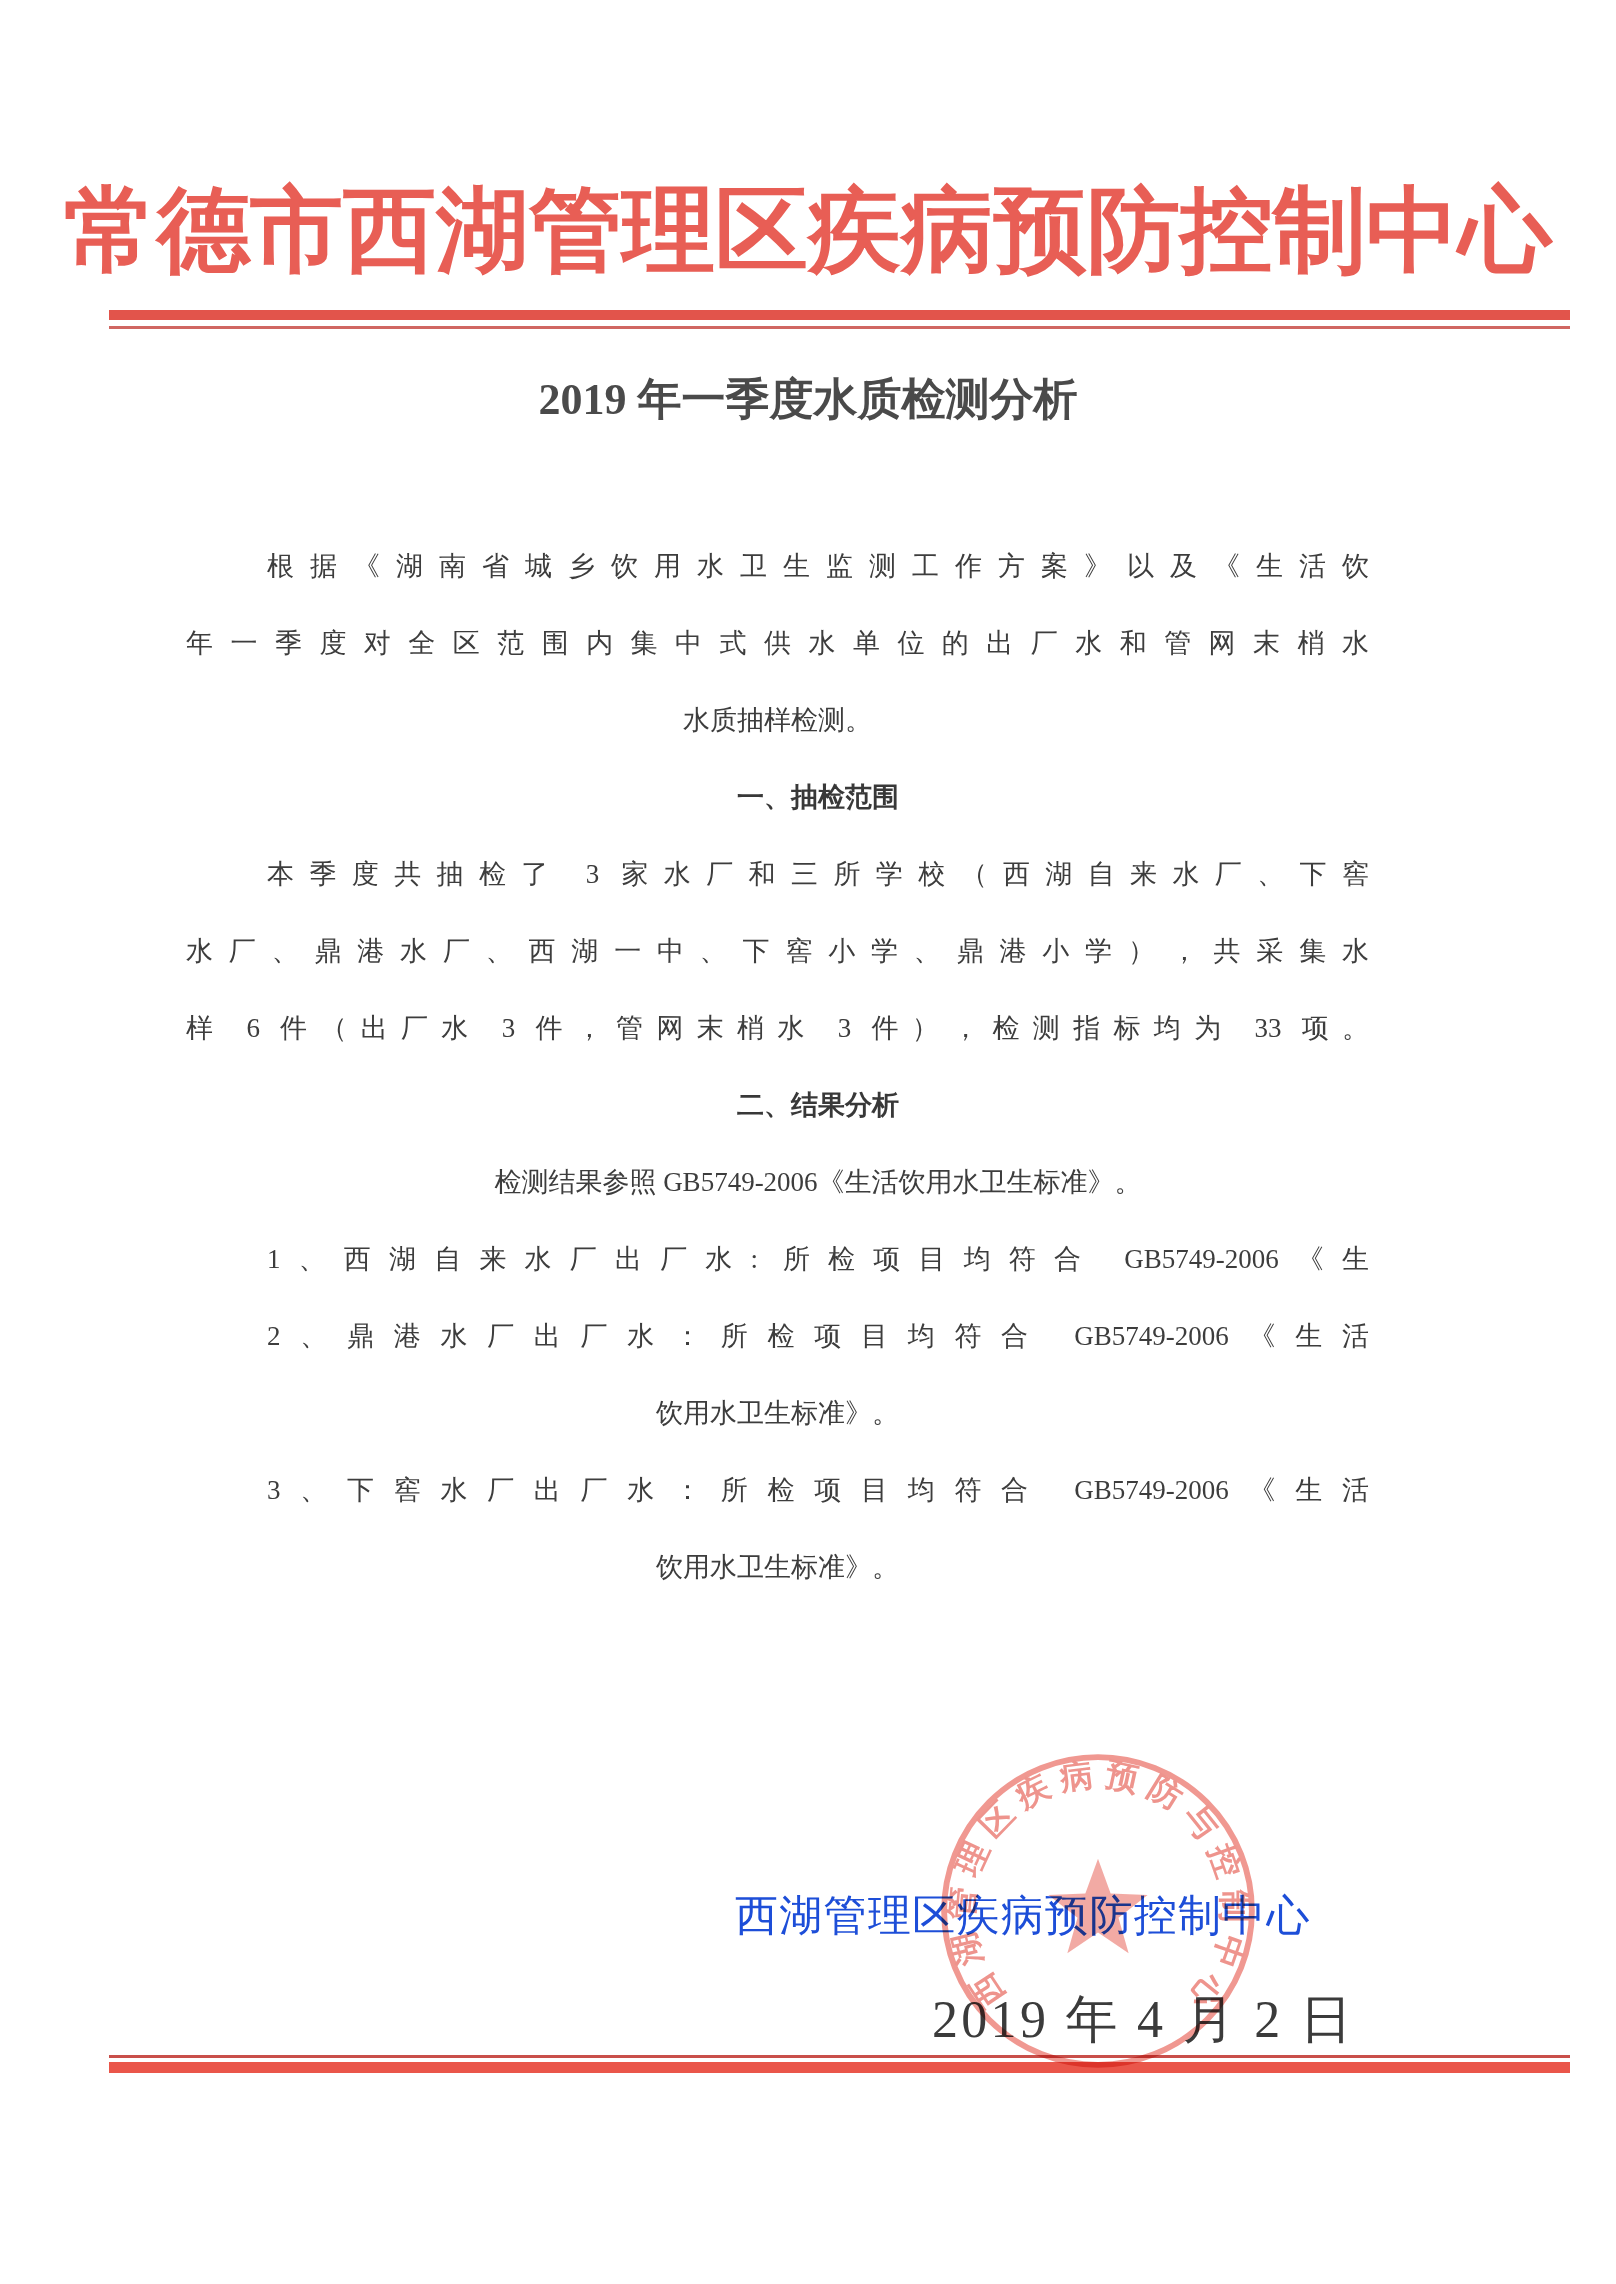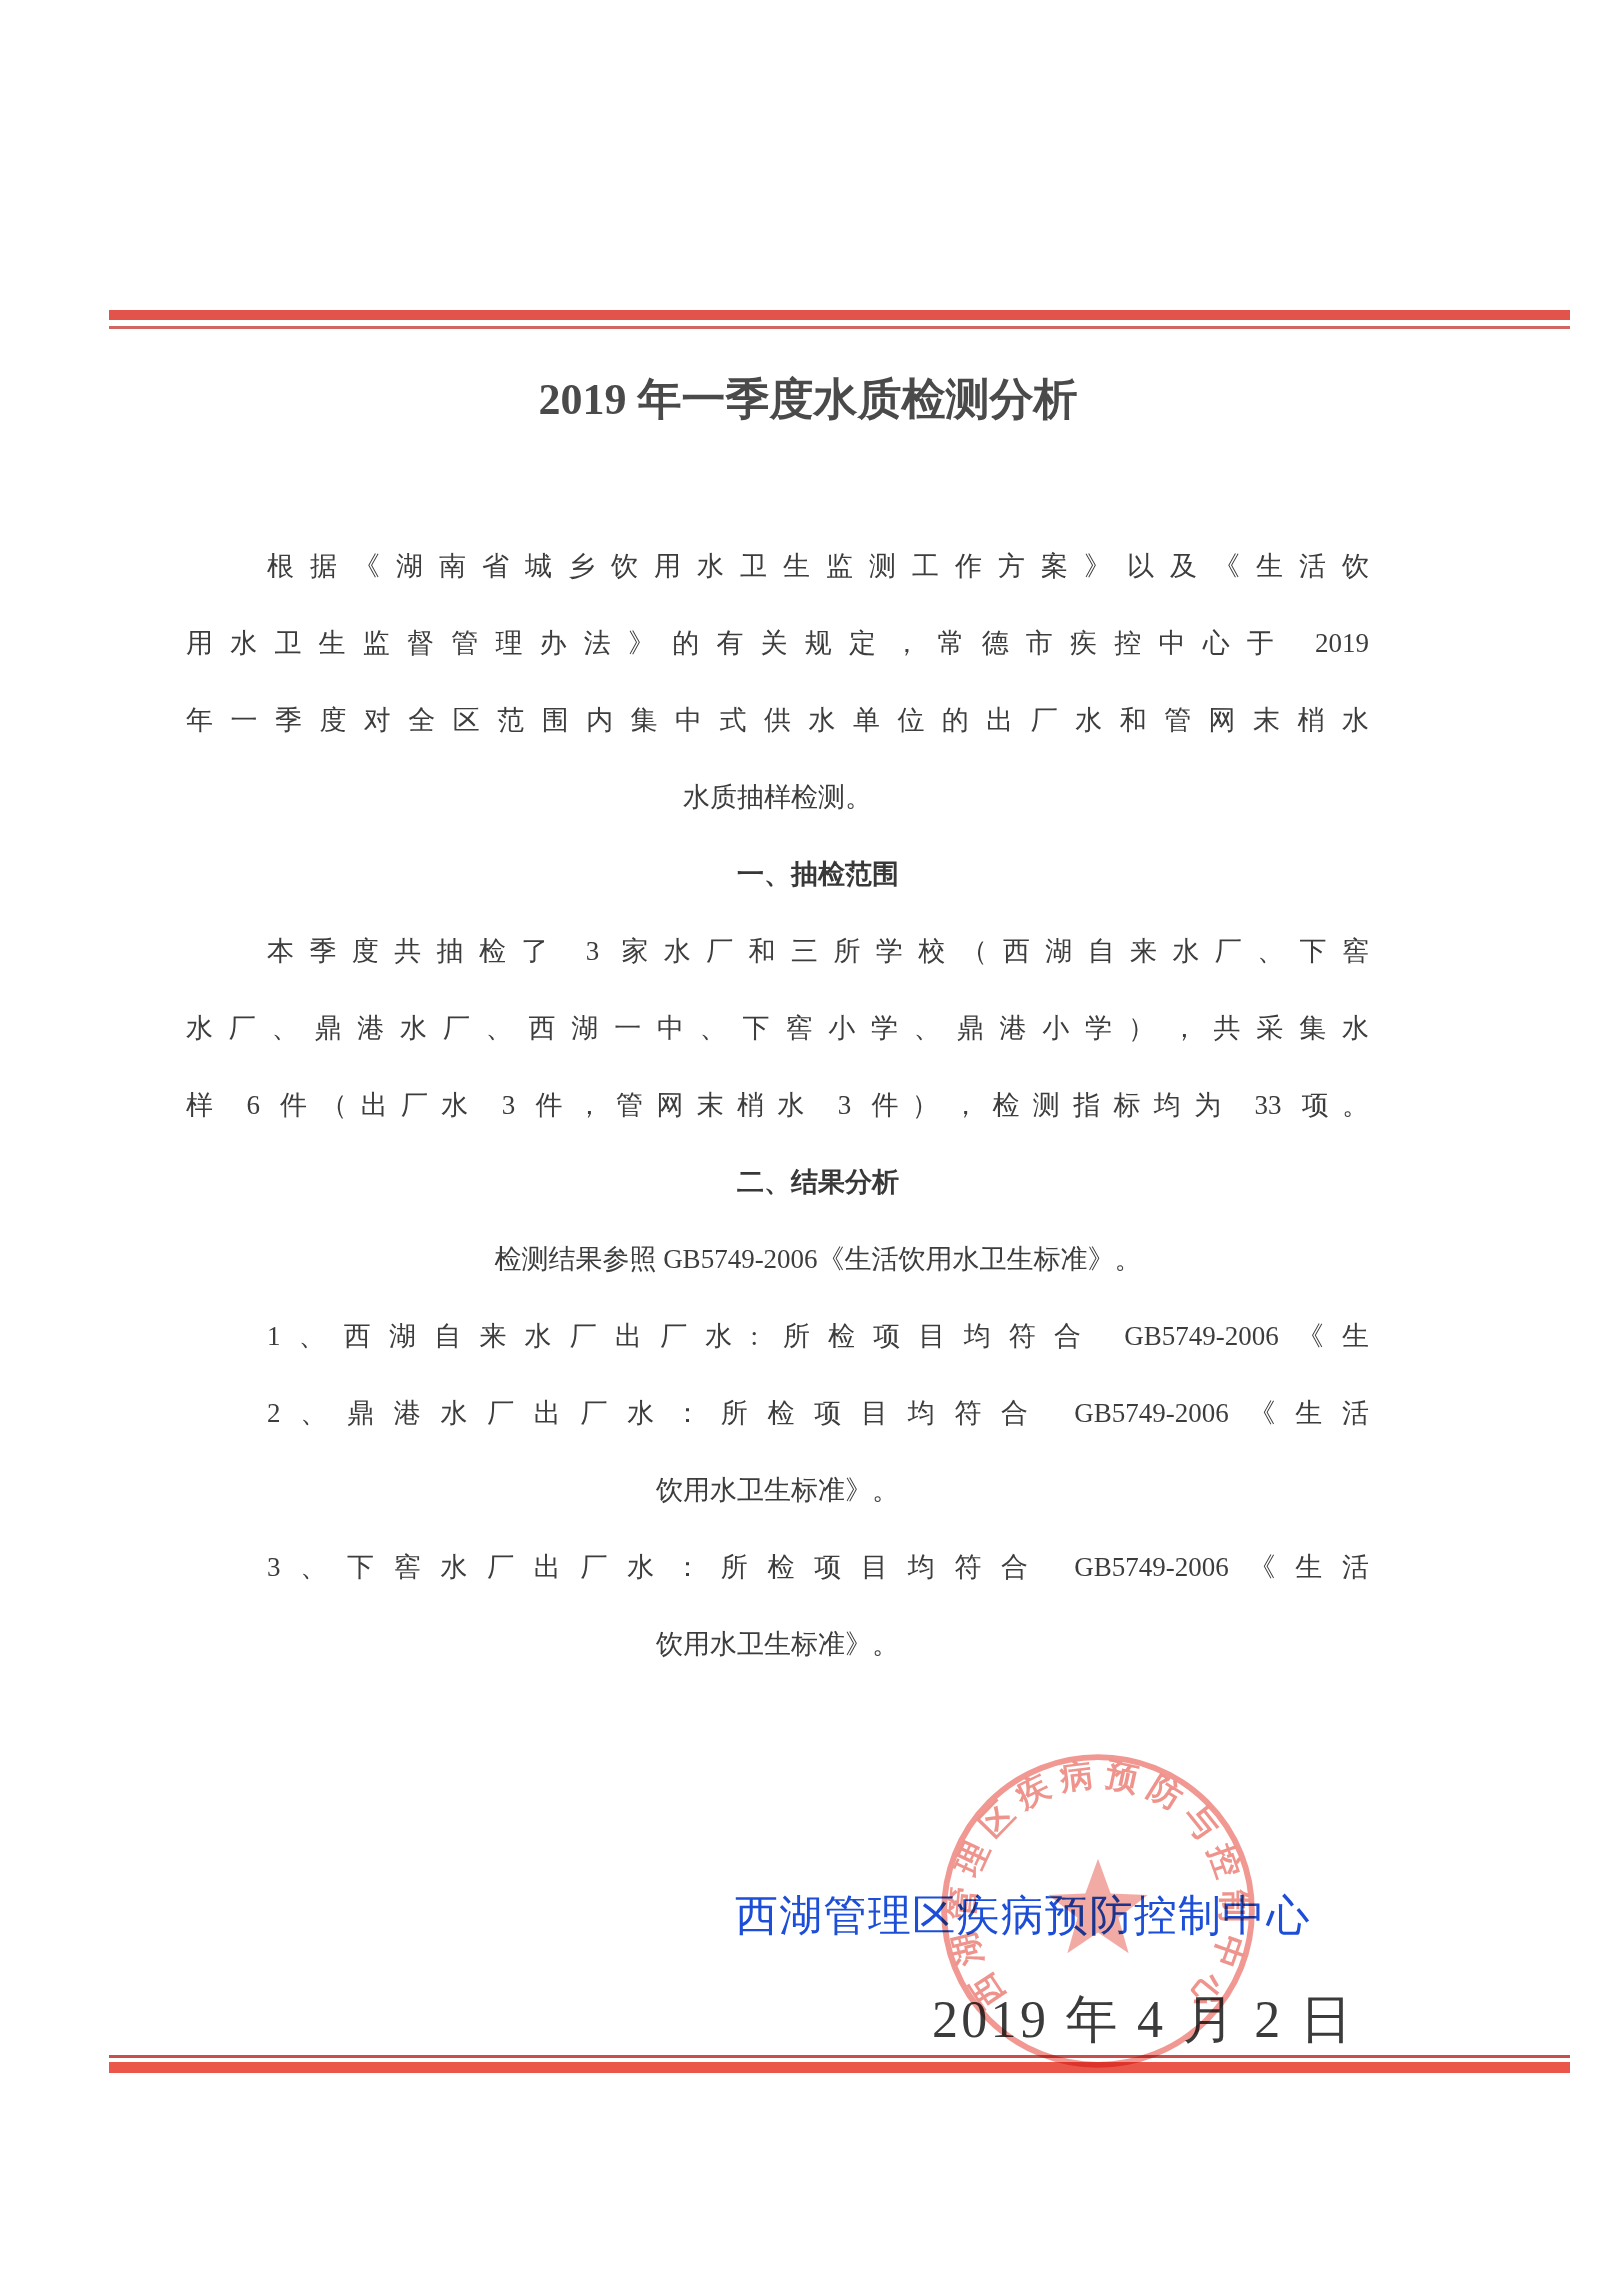--- a/index.html
+++ b/index.html
@@ -98,29 +98,29 @@
   .stamp text {
     font-family: "Liberation Serif", "DejaVu Serif", serif;
     font-weight: bold;
   }
 </style>
 </head>
 <body>
 
 <div class="page">
 
+  <div class="letterhead">常德市西湖管理区疾病预防控制中心</div>
 
   <div class="rule rule-thick-top"></div>
   <div class="rule rule-thin-top"></div>
 
   <div class="doc-title">2019 年一季度水质检测分析</div>
 
   <div class="body-text">
     <div class="line indent just">根据《湖南省城乡饮用水卫生监测工作方案》以及《生活饮</div>
-    <div class="line just">用水卫生监督管理办法》的有关规定，常德市疾控中心于 2019</div>
     <div class="line just">年一季度对全区范围内集中式供水单位的出厂水和管网末梢水</div>
     <div class="line">水质抽样检测。</div>
     <div class="line indent heading">一、抽检范围</div>
     <div class="line indent just">本季度共抽检了 3 家水厂和三所学校（西湖自来水厂、下窖</div>
     <div class="line just">水厂、鼎港水厂、西湖一中、下窖小学、鼎港小学），共采集水</div>
     <div class="line just">样 6 件（出厂水 3 件，管网末梢水 3 件），检测指标均为 33 项。</div>
     <div class="line indent heading">二、结果分析</div>
     <div class="line indent">检测结果参照 GB5749-2006《生活饮用水卫生标准》。</div>
     <div class="line indent just">1、西湖自来水厂出厂水: 所检项目均符合 GB5749-2006《生</div>
     <div class="line indent just">2、鼎港水厂出厂水：所检项目均符合 GB5749-2006《生活</div>

